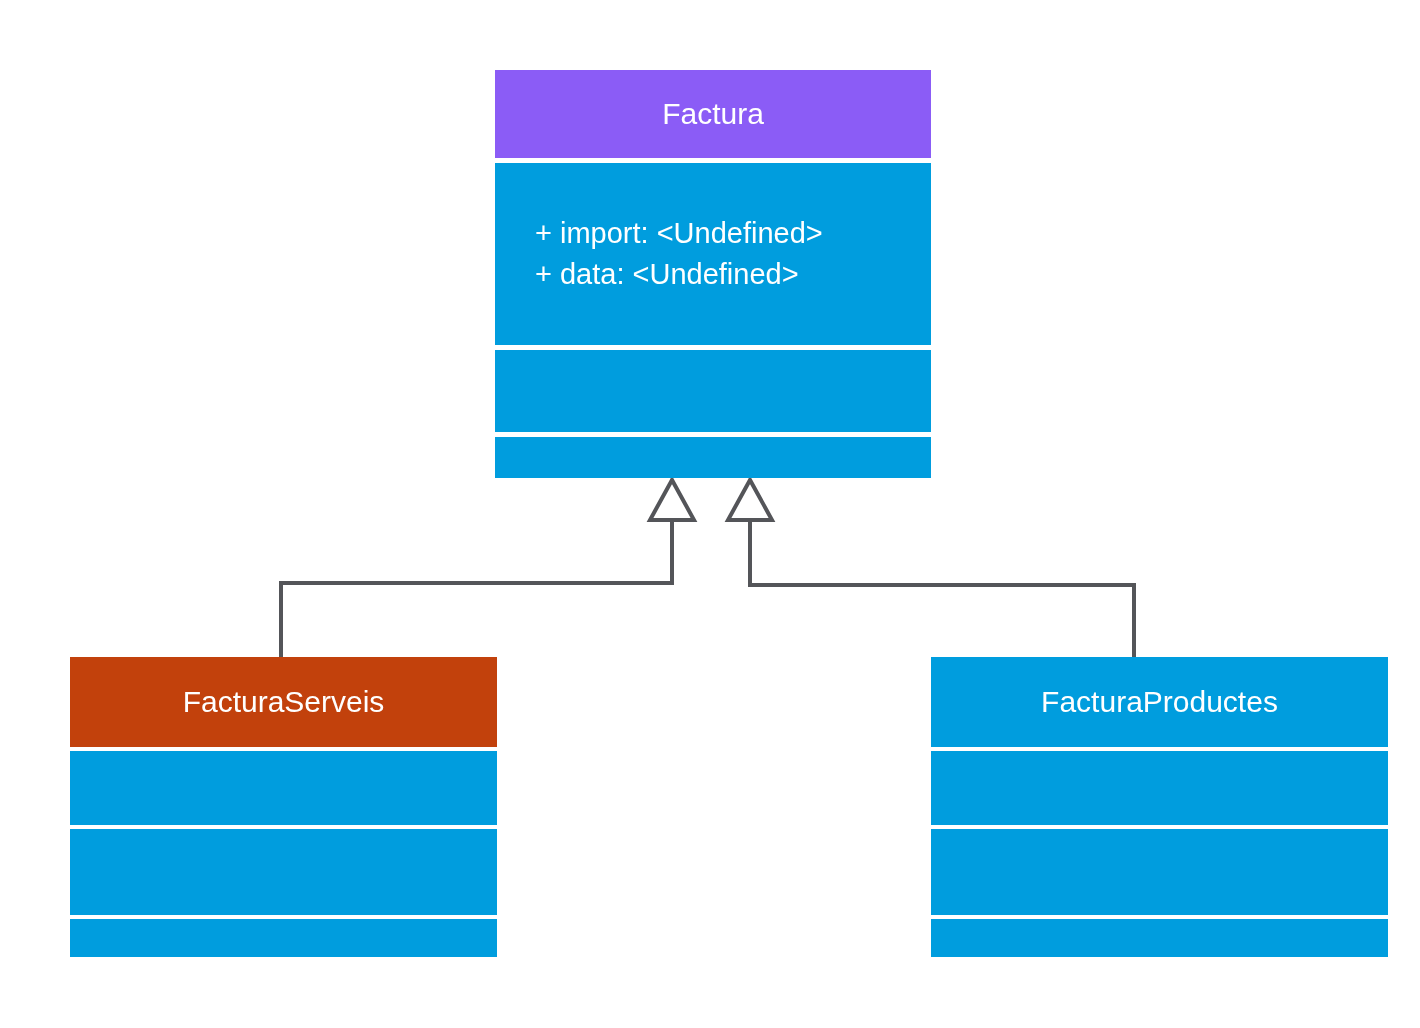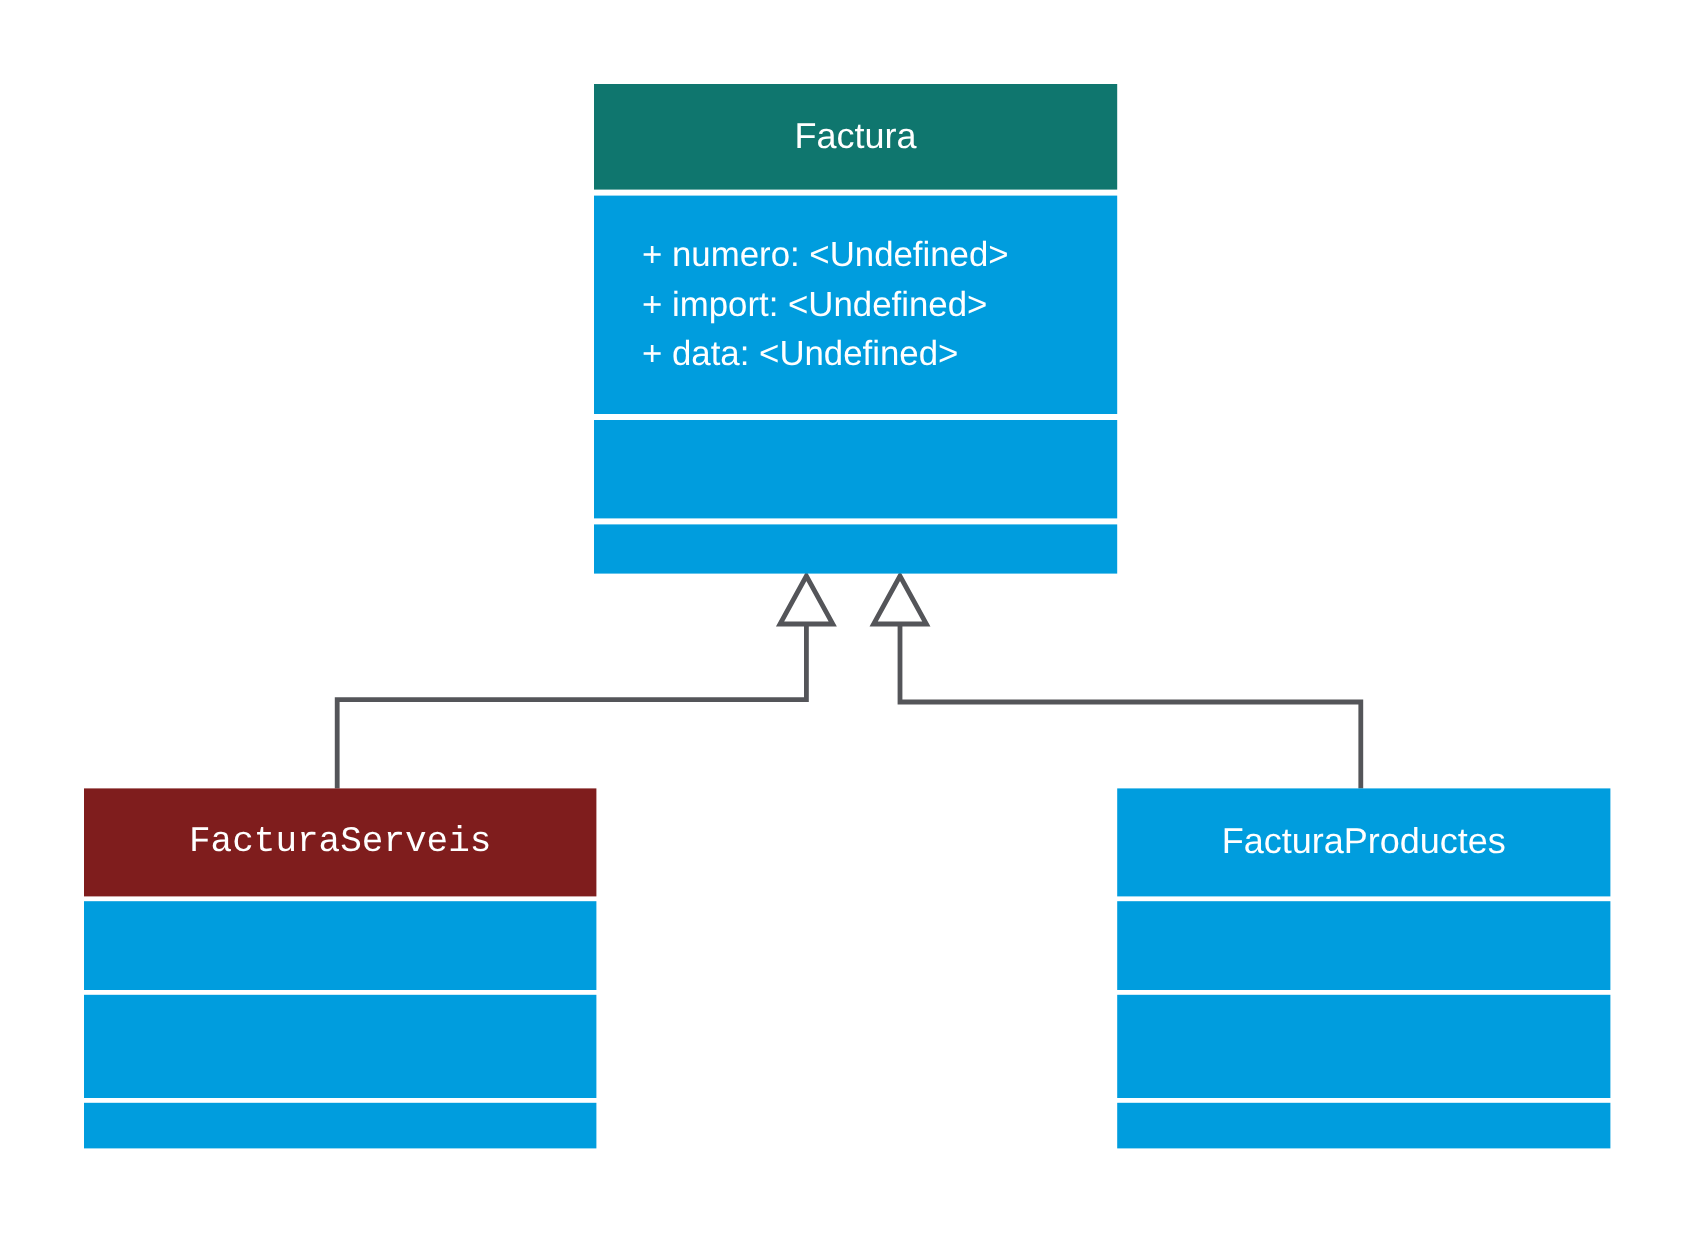--- a/index.html
+++ b/index.html
@@ -53,42 +53,41 @@
   <svg class="connector-layer" viewBox="0 0 1420 1028" xmlns="http://www.w3.org/2000/svg">
 
     <polyline class="edge" points="672,520 672,583 281,583 281,657" stroke="#545559"></polyline>
     <polygon class="arrowhead" points="672,480 650,520 694,520" stroke="#545559" fill="#FFFFFF"></polygon>
 
     <polyline class="edge" points="750,520 750,585 1134,585 1134,657" stroke="#545559"></polyline>
     <polygon class="arrowhead" points="750,480 728,520 772,520" stroke="#545559" fill="#FFFFFF"></polygon>
   </svg>
 
   <div class="class-box gap5" style="left:495px; top:70px; width:436px;">
-    <div class="sec name" style="height: 88px; background-color: #0f766e; color: rgb(255, 255, 255); align-items: center;">
+    <div class="sec name" style="height: 88px; background-color: #8b5cf6; color: rgb(255, 255, 255); align-items: center;">
       <span>Factura</span>
     </div>
     <div class="sec attrs" style="height: 182px; background-color: rgb(0, 157, 222); color: rgb(255, 255, 255);">
-      <div>+ numero: &lt;Undefined&gt;</div>
       <div>+ import: &lt;Undefined&gt;</div>
       <div>+ data: &lt;Undefined&gt;</div>
     </div>
     <div class="sec" style="height: 82px; background-color: rgb(0, 157, 222);"></div>
     <div class="sec" style="height: 41px; background-color: rgb(0, 157, 222);"></div>
   </div>
 
   <div class="class-box gap4" style="left:70px; top:657px; width:427px;">
-    <div class="sec name" style="height: 90px; background-color: #7f1d1d; color: rgb(255, 255, 255); font-family: Liberation Mono, monospace;">
+    <div class="sec name" style="height: 90px; background-color: #c2410c; color: rgb(255, 255, 255);">
       <span>FacturaServeis</span>
     </div>
     <div class="sec" style="height: 74px; background-color: rgb(0, 157, 222);"></div>
     <div class="sec" style="height: 86px; background-color: rgb(0, 157, 222);"></div>
     <div class="sec" style="height: 38px; background-color: rgb(0, 157, 222);"></div>
   </div>
 
-  <div class="class-box gap4" style="left:931px; top:657px; width:411px;">
+  <div class="class-box gap4" style="left:931px; top:657px; width:457px;">
     <div class="sec name" style="height: 90px; background-color: rgb(0, 157, 222); color: rgb(255, 255, 255);">
       <span>FacturaProductes</span>
     </div>
     <div class="sec" style="height: 74px; background-color: rgb(0, 157, 222);"></div>
     <div class="sec" style="height: 86px; background-color: rgb(0, 157, 222);"></div>
     <div class="sec" style="height: 38px; background-color: rgb(0, 157, 222);"></div>
   </div>
 
 </div>
 

